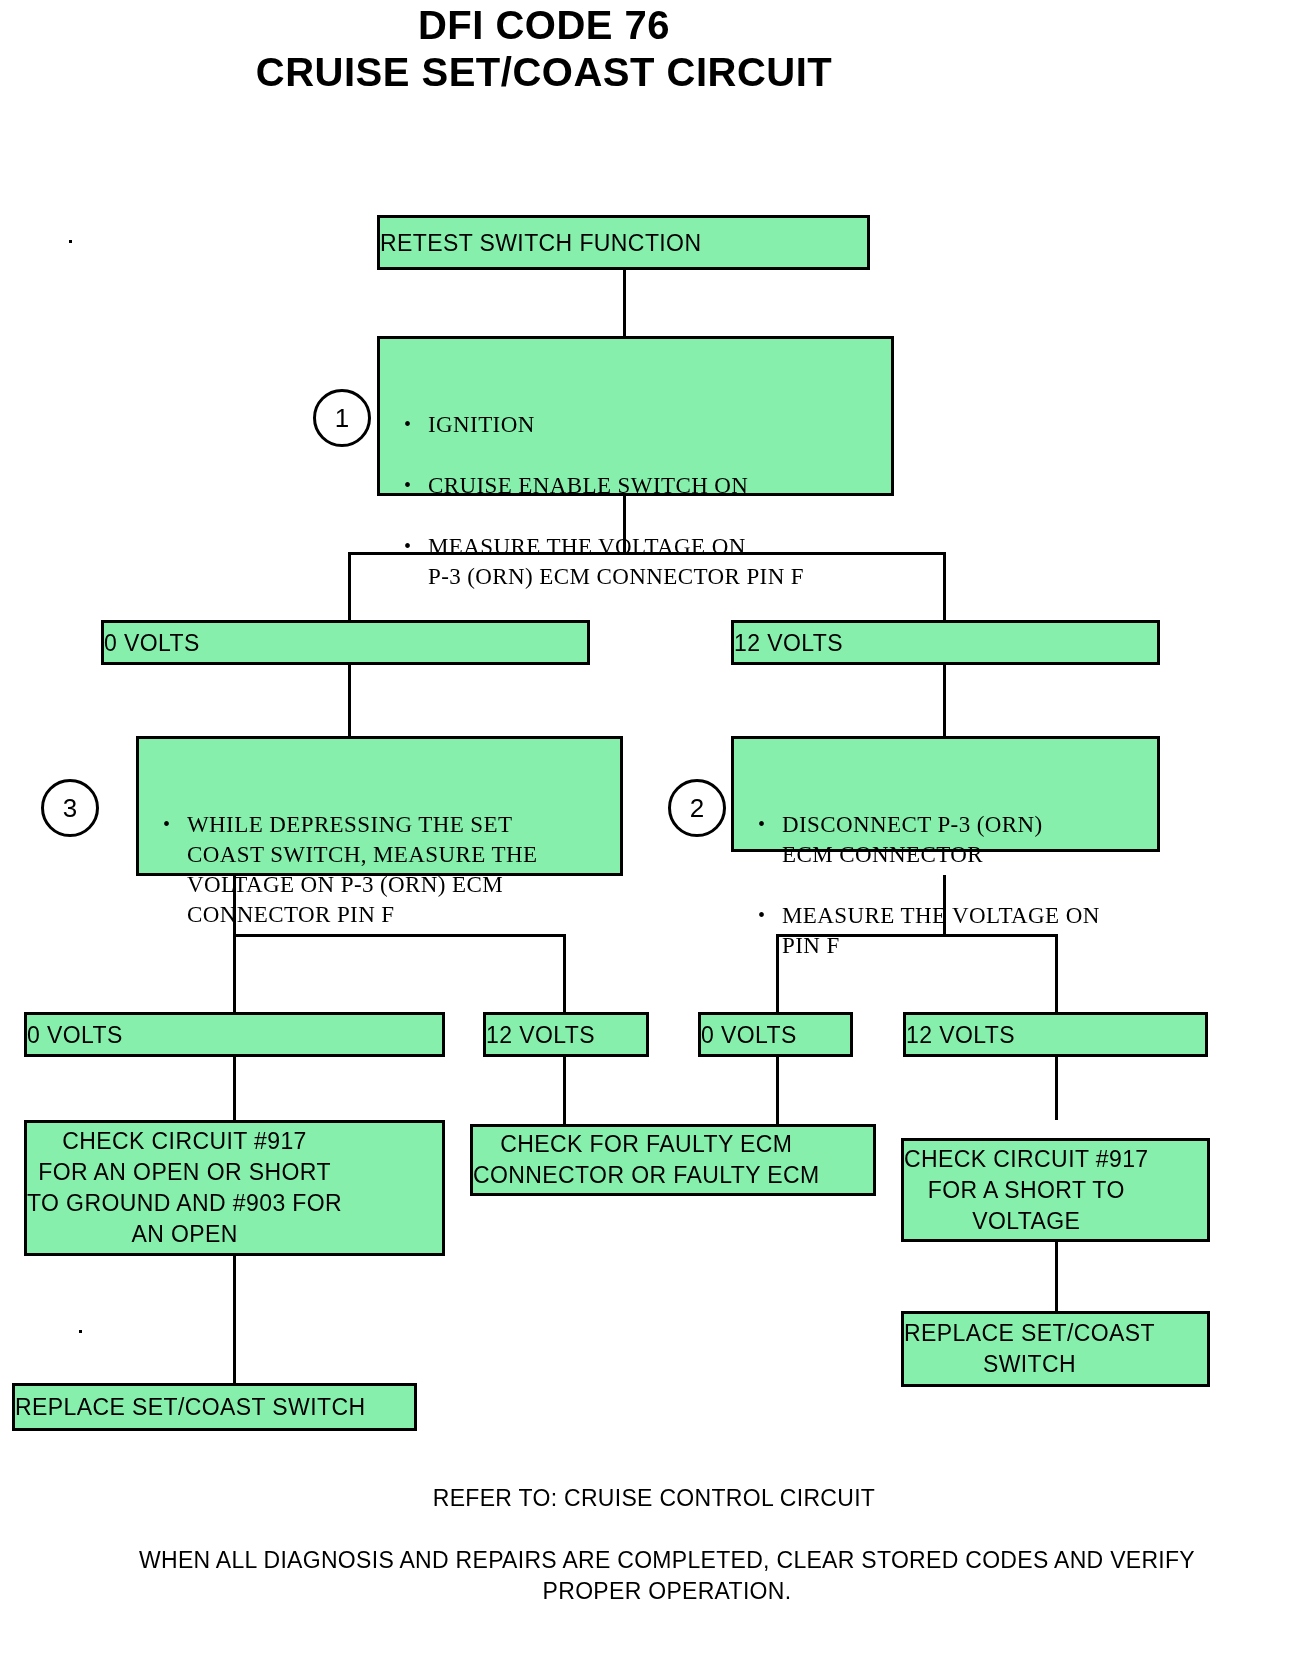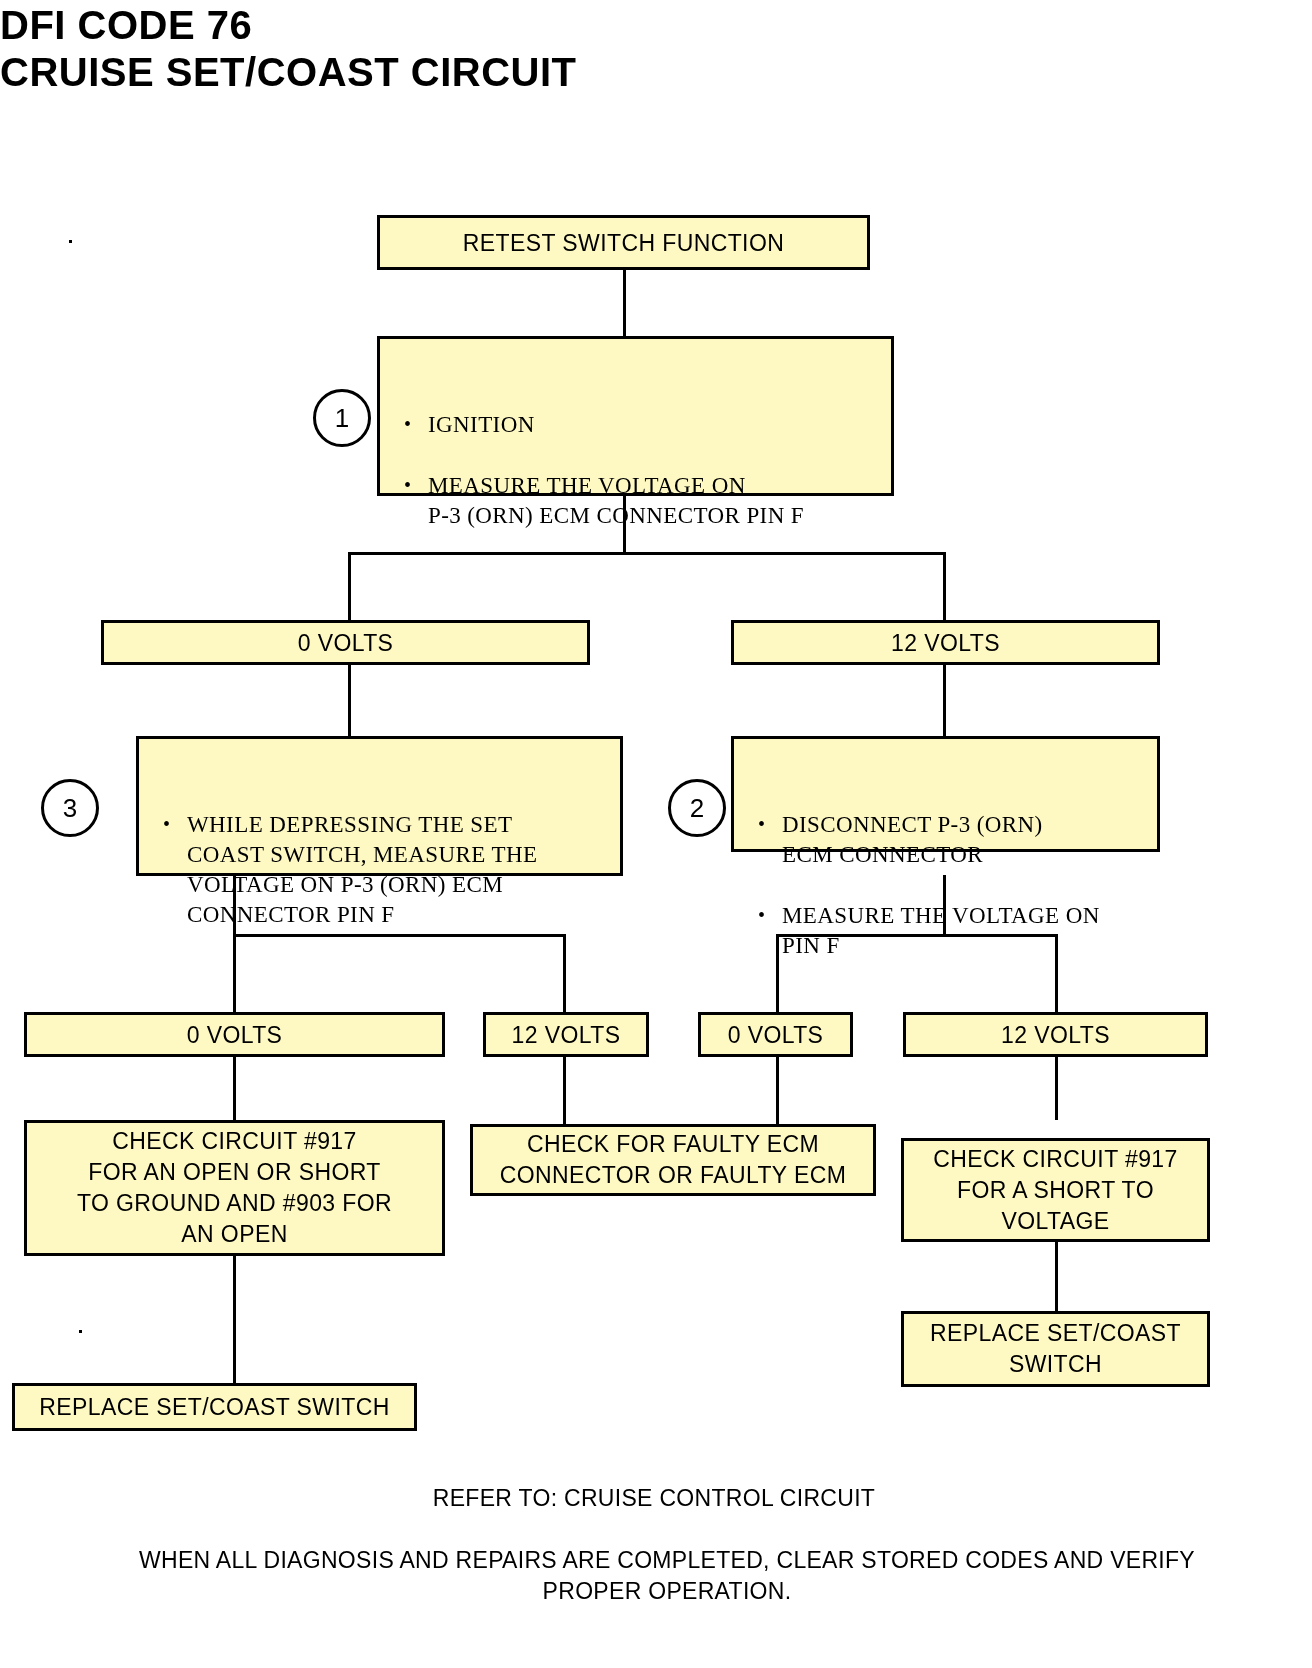--- a/index.html
+++ b/index.html
@@ -15,41 +15,41 @@
     color: #000000;
     overflow: hidden;
   }
 
   
   #title-block {
     position: absolute;
     left: 0;
     top: 2px;
     width: 1088px;
-    text-align: left;
+    text-align: center;
   }
   #title-block .line {
     font-weight: bold;
     font-size: 41px;
     letter-spacing: 0.5px;
     line-height: 47px;
     white-space: nowrap;
   }
   #title-block .line1 { font-size: 40px; }
   #title-block .line2 { font-size: 40px; }
 
   
   .box {
     position: absolute;
     box-sizing: border-box;
     border: 3px solid #000;
-    background: #fef9c3;
+    background: #86efac;
     display: flex;
     align-items: center;
-    justify-content: center;
+    justify-content: flex-start;
     text-align: center;
     font-size: 23px;
     line-height: 30px;
     letter-spacing: 0.4px;
     white-space: pre-line;
     z-index: 2;
   }
 
   
   .box.bullets {
@@ -172,20 +172,21 @@
 
 <div class="vline" style="left:1055px; top:1242px; height:70px;"></div>
 
 <div class="box" id="node-retest" style="left:377px; top:215px; width:493px; height:55px;">
   <span>RETEST SWITCH FUNCTION</span>
 </div>
 
 <div class="box bullets" id="node-step1" style="left:377px; top:336px; width:517px; height:160px;">
   <ul class="bullet-list">
     <li>IGNITION</li>
+    <li>CRUISE ENABLE SWITCH ON</li>
     <li>MEASURE THE VOLTAGE ON
 P-3 (ORN) ECM CONNECTOR PIN F</li>
   </ul>
 </div>
 <div class="step-circle" style="left:313px; top:389px;">
   <span>1</span>
 </div>
 
 <div class="box" style="left:101px; top:620px; width:489px; height:45px;">
   <span>0 VOLTS</span>

